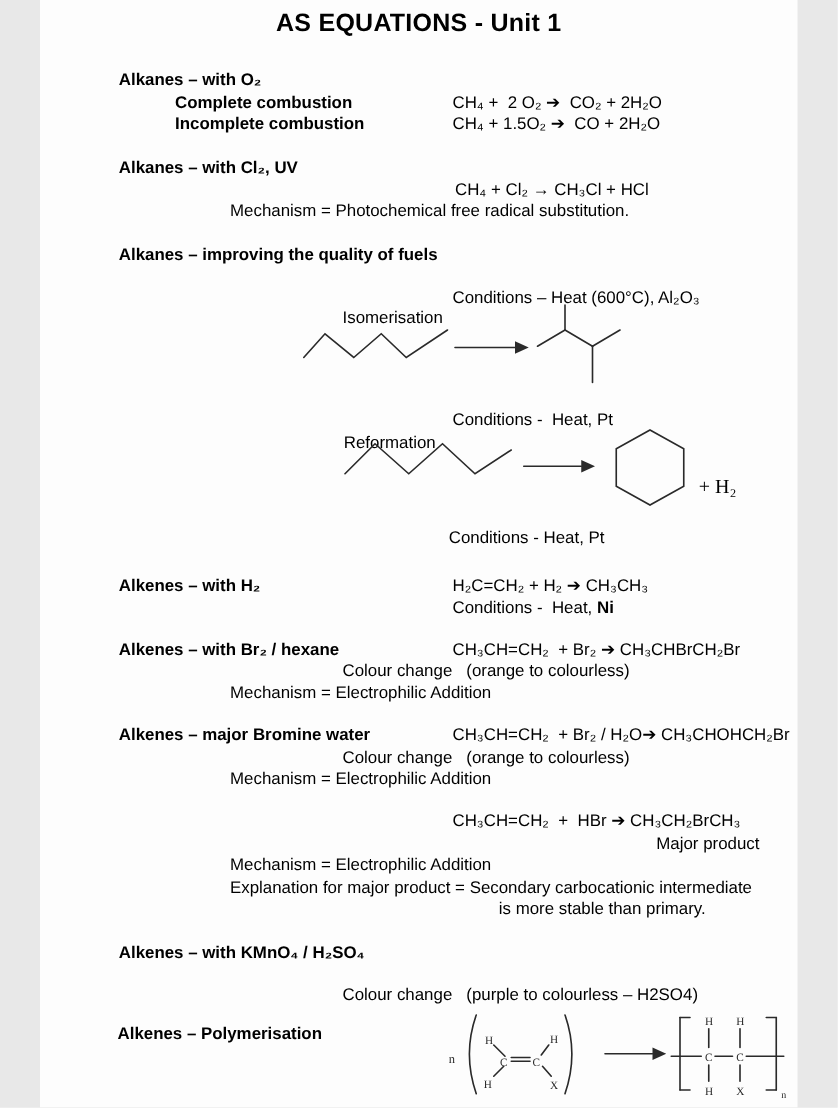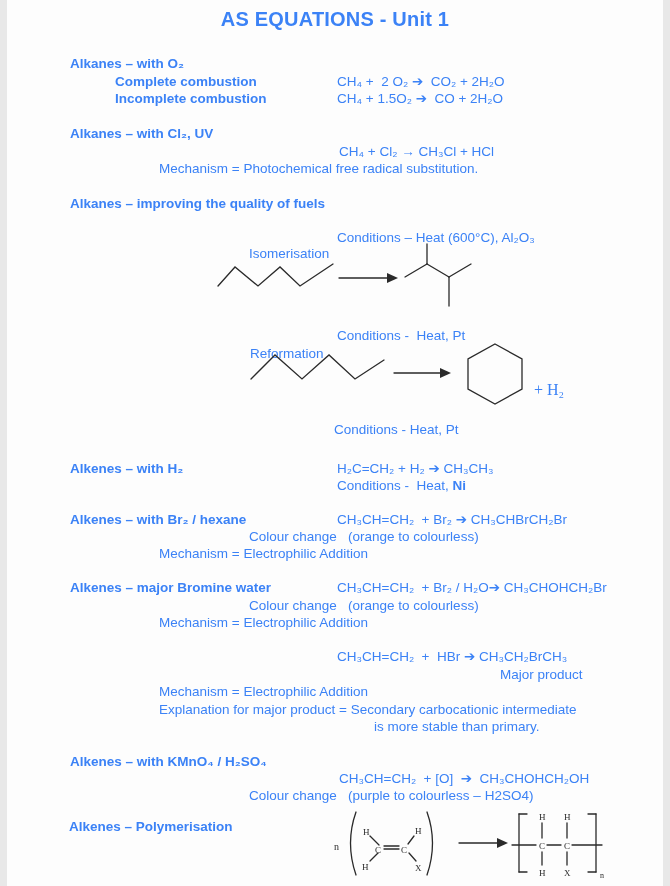--- a/index.html
+++ b/index.html
@@ -1,21 +1,21 @@
 <!DOCTYPE html>
 <html><head>
 <meta charset="utf-8">
 <style>
   html,body{margin:0;padding:0;background:#e8e8e8;}
   .page{
     position:relative;
-    width:656px;height:886px;
+    width:606px;height:886px;
     background:#fdfdfd;
     font-family:"Liberation Sans","DejaVu Sans",sans-serif;
-    color:#3b82f6;
+    color:#000000;
     overflow:hidden;
     margin:0 auto;
   }
   .t{position:absolute;font-size:13.5px;white-space:pre;line-height:16px;margin-top:18px;}
   .b{font-weight:bold;}
   .title{
     position:absolute;left:0;top:8px;width:100%;
     text-align:center;font-size:20px;font-weight:bold;
     letter-spacing:.2px;white-space:pre;
   }
@@ -93,21 +93,20 @@
   <div class="t" style="left:242px;top:580px">Colour change   (orange to colourless)</div>
   <div class="t" style="left:152px;top:597px">Mechanism = Electrophilic Addition</div>
 
   <div class="t" style="left:330px;top:631px">CH₃CH=CH₂  +  HBr ➔ CH₃CH₂BrCH₃</div>
   <div class="t" style="left:493px;top:649px">Major product</div>
   <div class="t" style="left:152px;top:666px">Mechanism = Electrophilic Addition</div>
   <div class="t" style="left:152px;top:684px">Explanation for major product = Secondary carbocationic intermediate</div>
   <div class="t" style="left:367px;top:701px">is more stable than primary.</div>
 
   <div class="t b" style="left:63px;top:736px">Alkenes – with KMnO₄ / H₂SO₄</div>
-  <div class="t" style="left:332px;top:753px">CH₃CH=CH₂  + [O]  ➔  CH₃CHOHCH₂OH</div>
   <div class="t" style="left:242px;top:770px">Colour change   (purple to colourless – H2SO4)</div>
 
   <div class="t b" style="left:62px;top:801px">Alkenes – Polymerisation</div>
 
   <svg style="left:325px;top:808px" width="118" height="72" viewBox="0 0 118 72">
     <text x="2" y="42" font-size="10">n</text>
     <path d="M 24,4 Q 13,35 24,67"></path>
     <text x="31" y="27" font-size="9">H</text>
     <line x1="38" y1="28" x2="47" y2="37"></line>
     <text x="43" y="45" font-size="9">C</text>

